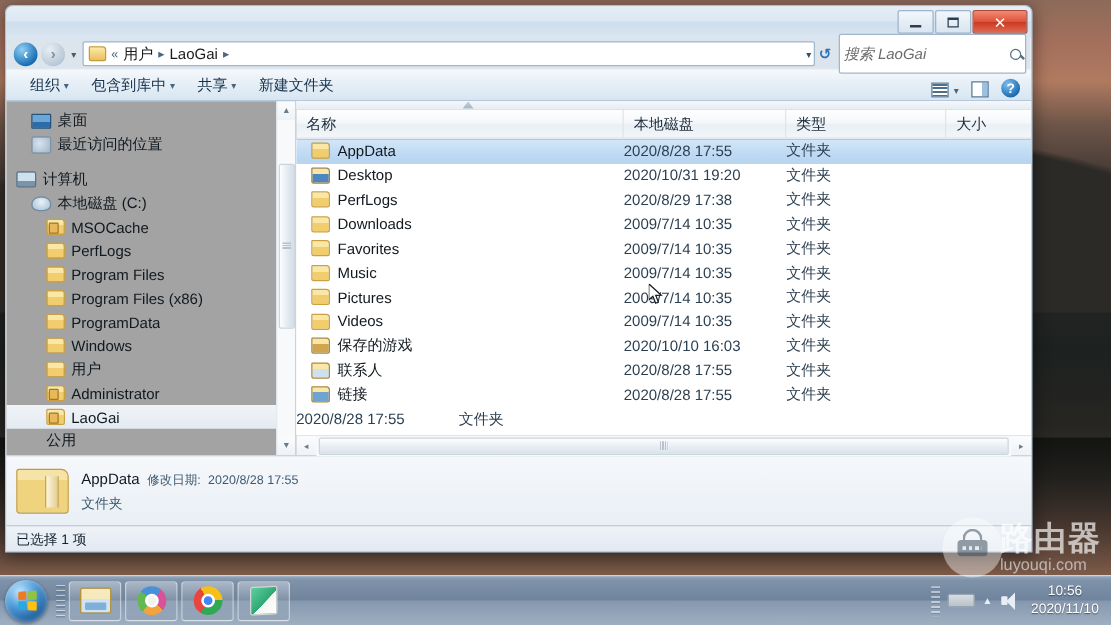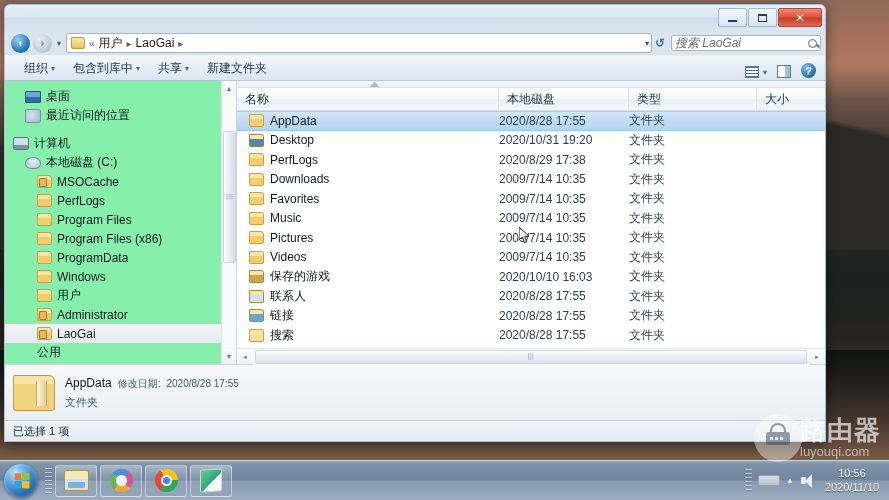--- a/index.html
+++ b/index.html
@@ -87,21 +87,21 @@
     background: linear-gradient(to bottom, #fde9a8, #e9bf5e);
     border: 1px solid #c79a3e; border-radius: 1px 3px 2px 2px;
   }
   .crumbs { display: flex; align-items: center; gap: 1px; flex: 1; font-size: 12px; color: #1a1a1a; overflow: hidden; white-space: nowrap; }
   .crumb { padding: 1px 2px; }
   .sep { color: #4c6580; font-size: 10px; padding: 0 1px; }
   .addr-right { display: flex; align-items: center; gap: 2px; flex: none; }
   .caret { font-size: 8px; color: #33506c; }
   .refresh { color: #2c72b8; font-size: 12px; font-weight: bold; }
   #searchbox {
-    width: 150px; height: 16px; flex: none; background: #fff;
+    width: 150px; height: 32px; flex: none; background: #fff;
     border: 1px solid #9fb6cb; border-radius: 2px; margin-left: 3px;
     display: flex; align-items: center; padding: 0 3px;
     position: relative;
     gap: 36px;
   }
   #searchbox .ph { font-style: italic; color: #6b6b6b; font-size: 12px; flex: 1; }
   .mag {
     width: 9px; height: 9px; border: 1.6px solid #5a6f80; border-radius: 50%;
     position: relative; flex: none;
   }
@@ -138,21 +138,21 @@
     color: #fff; font-size: 11px; font-weight: bold;
     display: flex; align-items: center; justify-content: center;
   }
 
   
   #body { flex: 1; display: flex; min-height: 0; background: #fff; }
 
   
   #sidebar {
     width: 232px; flex: none; position: relative;
-    background: #86efac; border-right: 1px solid #c8d4df;
+    background: #a3a3a3; border-right: 1px solid #c8d4df;
     display: flex; flex-direction: column; overflow: hidden;
   }
   #treepane { flex: 1; padding: 6px 0 0 0; overflow: hidden; position: relative; }
   .tnode {
     display: flex; align-items: center; gap: 5px;
     height: 19px; padding-left: 8px; font-size: 12px; color: #11191f;
     white-space: nowrap;
   }
   .tnode.sel { background: linear-gradient(to bottom, #f0f4f8, #e3eaf1); }
   .tnode.gap { height: 9px; }
@@ -675,24 +675,20 @@
           <div class="row">
             <div class="cname">
               <span class="ricon links"></span>
               <span>链接</span>
             </div>
             <div class="cdate">2020/8/28 17:55</div>
             <div class="ctype">文件夹</div>
             <div class="csize"></div>
           </div>
           <div class="row">
-            <div class="cname">
-              <span class="ricon search"></span>
-              <span>搜索</span>
-            </div>
             <div class="cdate">2020/8/28 17:55</div>
             <div class="ctype">文件夹</div>
             <div class="csize"></div>
           </div>
           <svg id="cursor" viewBox="0 0 12 18">
           <path d="M0,0 L0,13 L3.3,10.1 L5.5,15.6 L7.7,14.6 L5.6,9.3 L10,9.2 Z" fill="#ffffff" stroke="#1a1a1a" stroke-width="1"></path>
         </svg>
       </div>
       <div id="hscroll">
         <div class="hs-arrow">◂</div>

